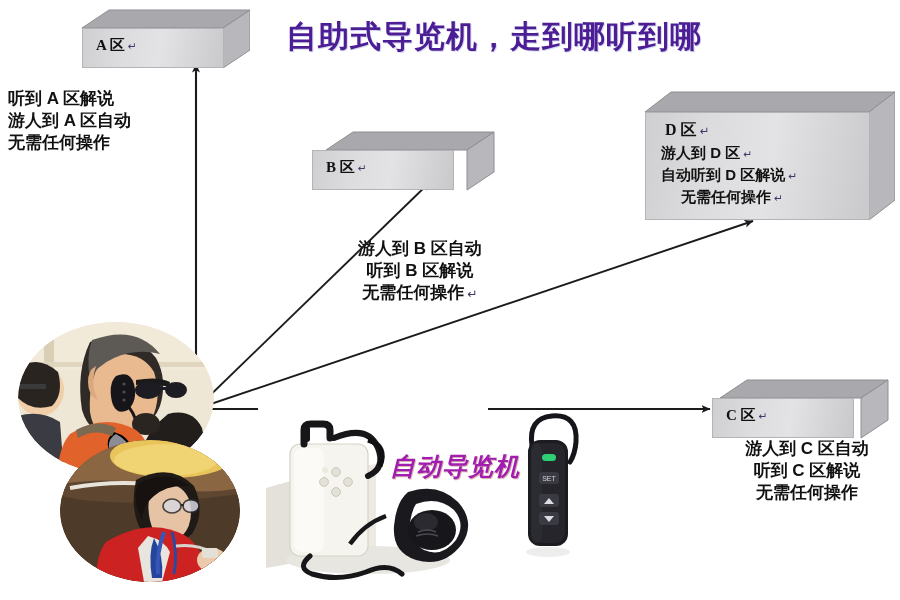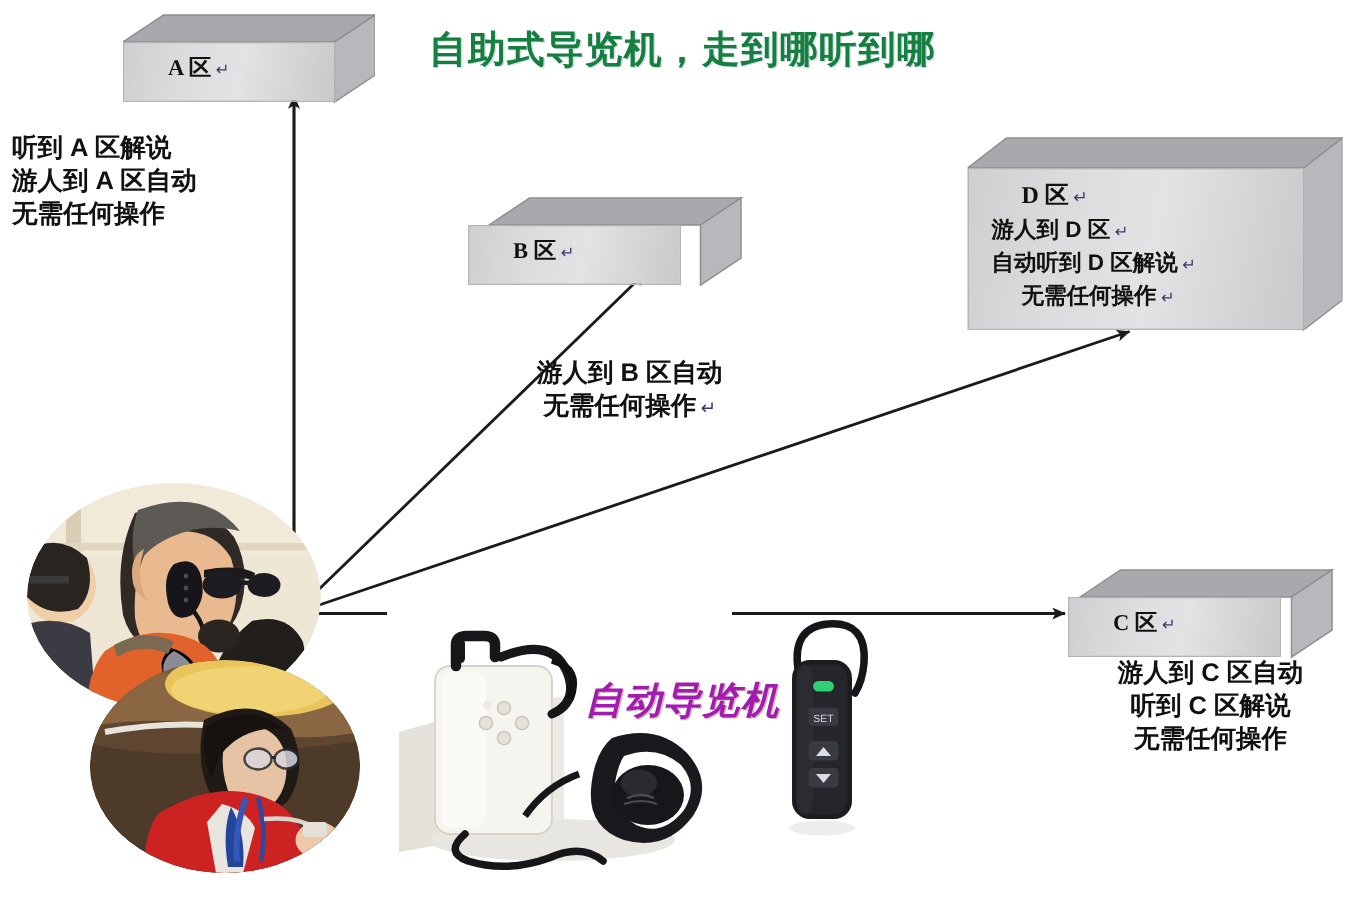--- a/index.html
+++ b/index.html
@@ -17,24 +17,24 @@
     background: #ffffff;
     overflow: hidden;
   }
 
   
   #title {
     position: absolute;
     left: 286px;
     top: 16px;
     width: 570px;
-    font-size: 25px;
+    font-size: 31px;
     font-weight: bold;
     letter-spacing: 1px;
-    color: #15803d;
+    color: #4c1d95;
     white-space: nowrap;
     text-shadow: 1px 1px 0 rgba(180,190,230,0.55);
   }
 
   
   #arrows {
     position: absolute;
     left: 0; top: 0;
     width: 900px; height: 600px;
     pointer-events: none;
@@ -57,21 +57,20 @@
     background: linear-gradient(100deg, #cfcfd1 0%, #dcdcde 28%, #e3e3e5 55%, #c9c9cc 100%);
     border: 1px solid #b4b4b7;
     box-sizing: border-box;
   }
   .zone-box .label {
     position: absolute;
     color: #111;
     font-weight: bold;
     font-family: "Liberation Serif", serif;
     white-space: nowrap;
-    margin-left: 16px;
   }
   .zone-box .bodytext {
     position: absolute;
     color: #111;
     font-weight: bold;
     font-family: "Liberation Sans", sans-serif;
     white-space: nowrap;
     text-align: left;
   }
   .crlf {
@@ -199,20 +198,23 @@
 
   <div class="textblock" id="text-a" style="left:8px; top:88px; font-size:17px;">
     <div>听到 A 区解说</div>
     <div>游人到 A 区自动</div>
     <div>无需任何操作</div>
   </div>
 
   <div class="textblock" id="text-b" style="left:358px; top:238px; font-size:17px; text-align:center;">
     <div>
       <span>游人到 B 区自动</span>
+    </div>
+    <div>
+      <span>听到 B 区解说</span>
     </div>
     <div>
       <span>无需任何操作</span><span class="crlf">↵</span>
     </div>
   </div>
 
   <div class="textblock" id="text-c" style="left:722px; top:438px; font-size:17px; text-align:center; width:170px;">
     <div>游人到 C 区自动</div>
     <div>听到 C 区解说</div>
     <div>无需任何操作</div>

